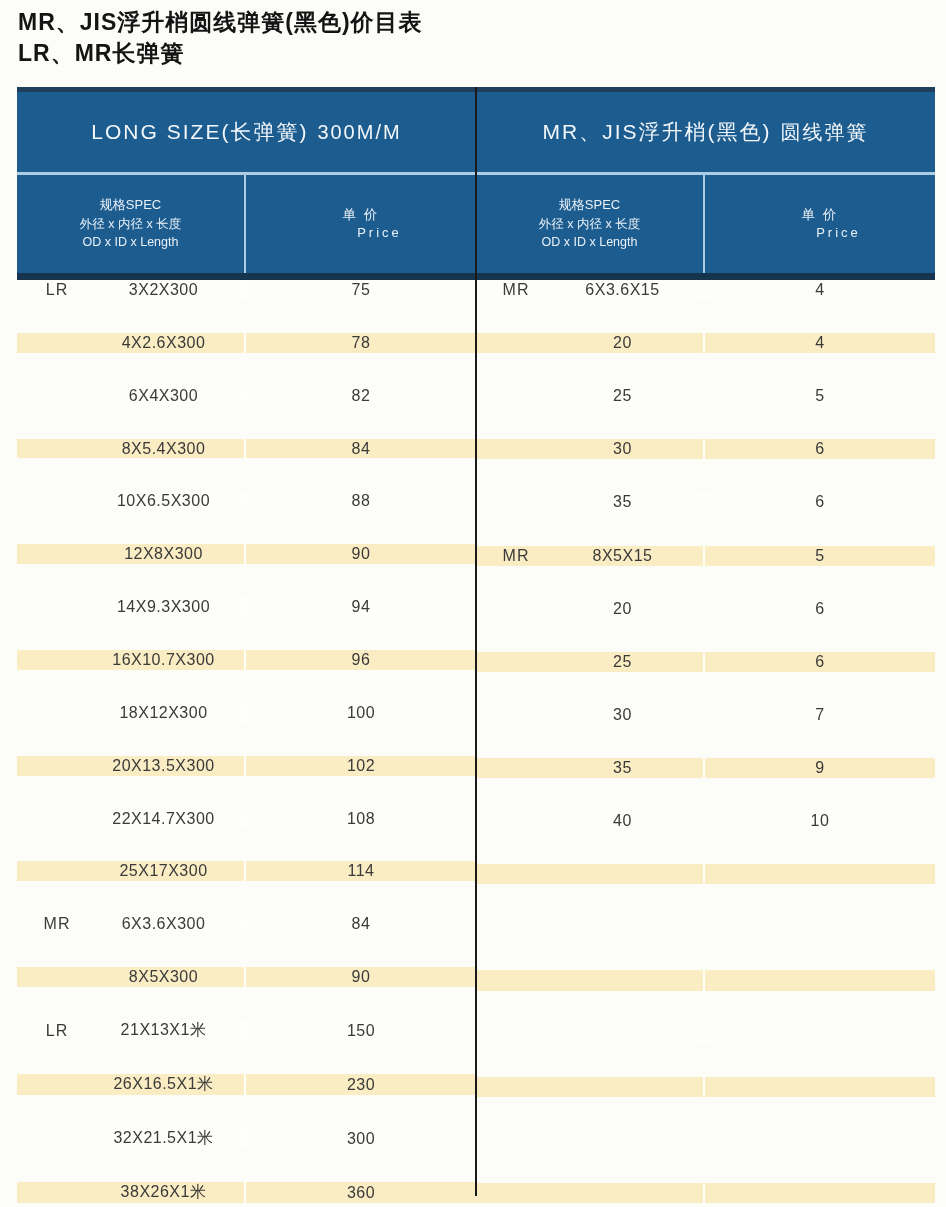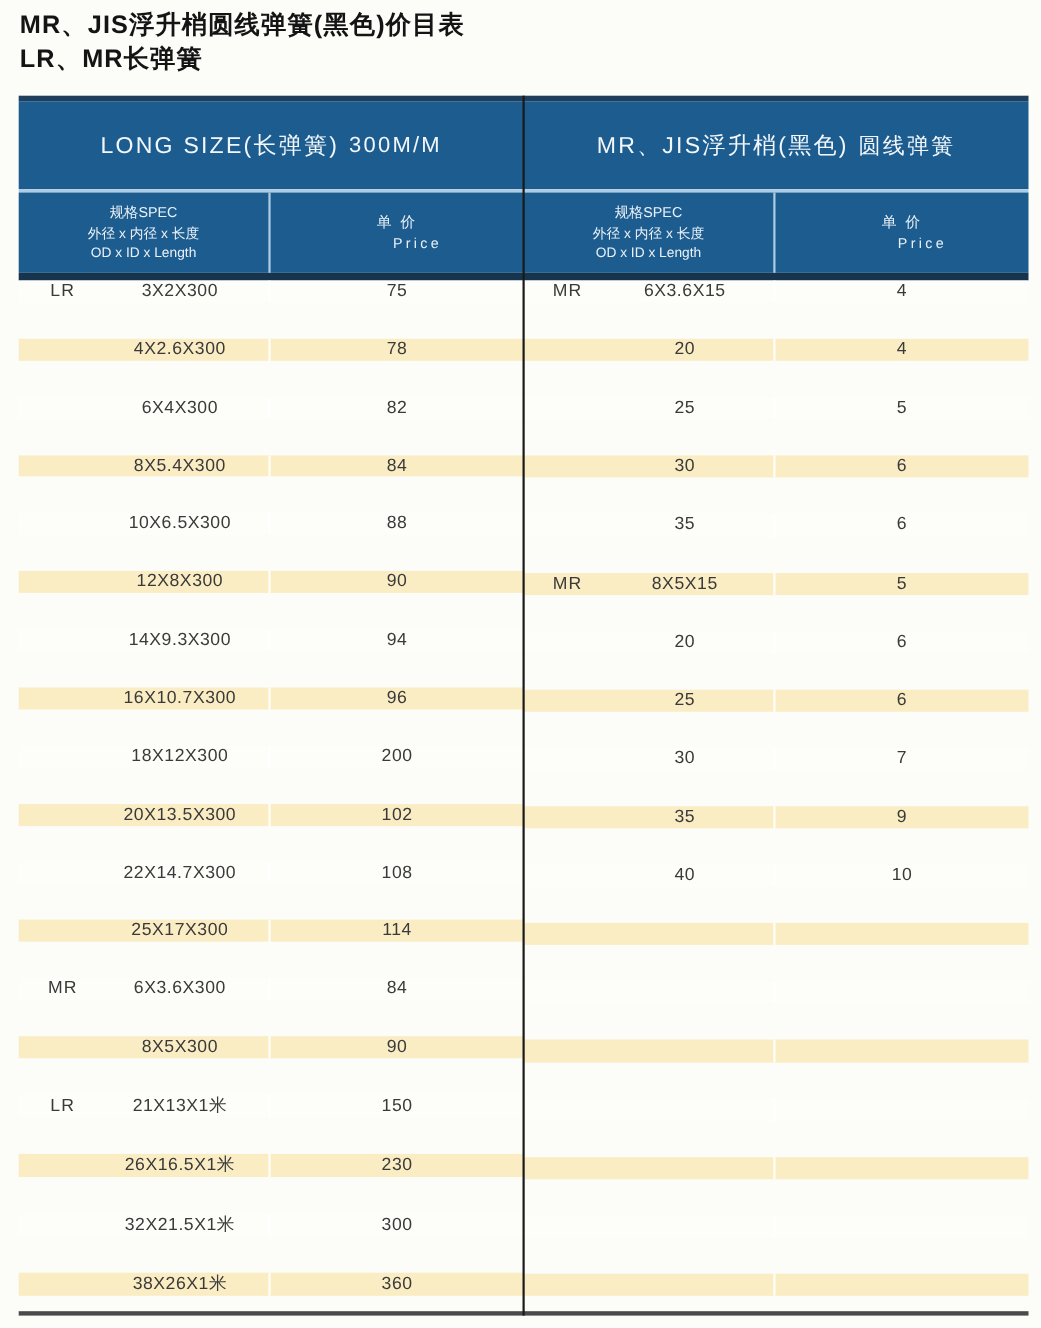--- a/index.html
+++ b/index.html
@@ -31,21 +31,21 @@
   .band1 { display:flex; height:80px; background:var(--header-blue,#1d5c8f); }
   .band1 .half {
     width:459px; display:flex; flex-direction:row;
     justify-content:center; align-items:center; gap:9px;
     color:#f2f7fb;
   }
   .gh1 { font-size:21px; letter-spacing:2px; }
   .gh2 { font-size:20px; letter-spacing:2px; }
   .hdiv { height:3px; background:var(--divider-light,#aecce4); }
   
-  .band2 { display:flex; height:73px; background:var(--header-blue,#1d5c8f); }
+  .band2 { display:flex; height:98px; background:var(--header-blue,#1d5c8f); }
   .b2cell {
     display:flex; flex-direction:column; justify-content:center; align-items:center;
     color:#e9f1f8; line-height:1.45;
   }
   .b2cell.spec { width:229px; border-right:2px solid var(--divider-light,#aecce4); }
   .b2cell.price { width:230px; }
   .b2cell.spec + .b2cell.price { border-right:0; }
   .sh1 { font-size:13px; }
   .sh2 { font-size:12.5px; }
   .sh3 { font-size:12.5px; }
@@ -179,21 +179,21 @@
               <span class="row-prefix"></span>
               <span class="row-spec">16X10.7X300</span>
             </div>
             <div class="cell-price">96</div>
           </div>
           <div class="data-row">
             <div class="cell-spec">
               <span class="row-prefix"></span>
               <span class="row-spec">18X12X300</span>
             </div>
-            <div class="cell-price">200</div>
+            <div class="cell-price">100</div>
           </div>
           <div class="data-row">
             <div class="cell-spec">
               <span class="row-prefix"></span>
               <span class="row-spec">20X13.5X300</span>
             </div>
             <div class="cell-price">102</div>
           </div>
           <div class="data-row">
             <div class="cell-spec">

